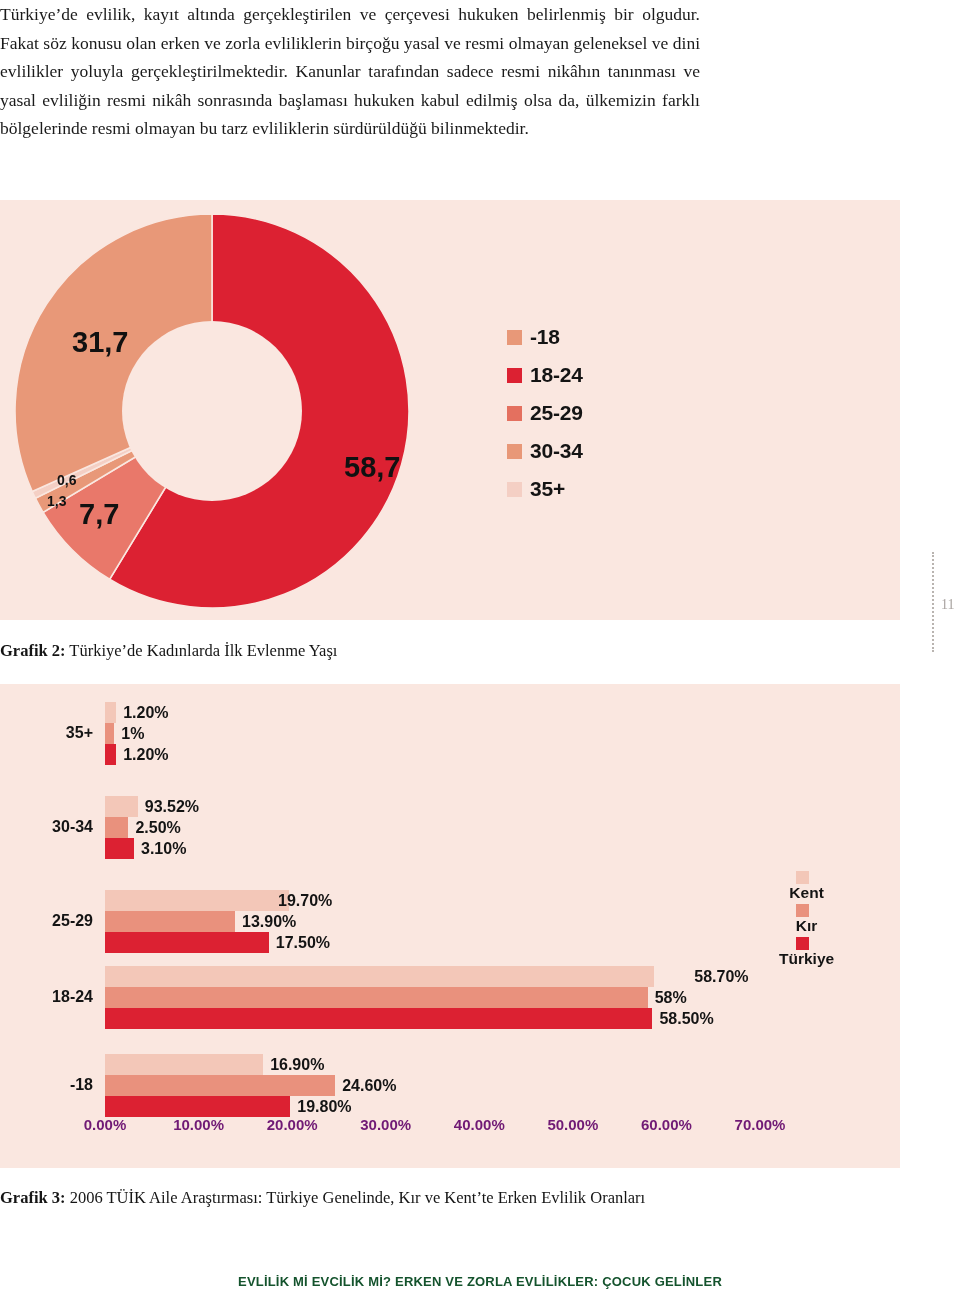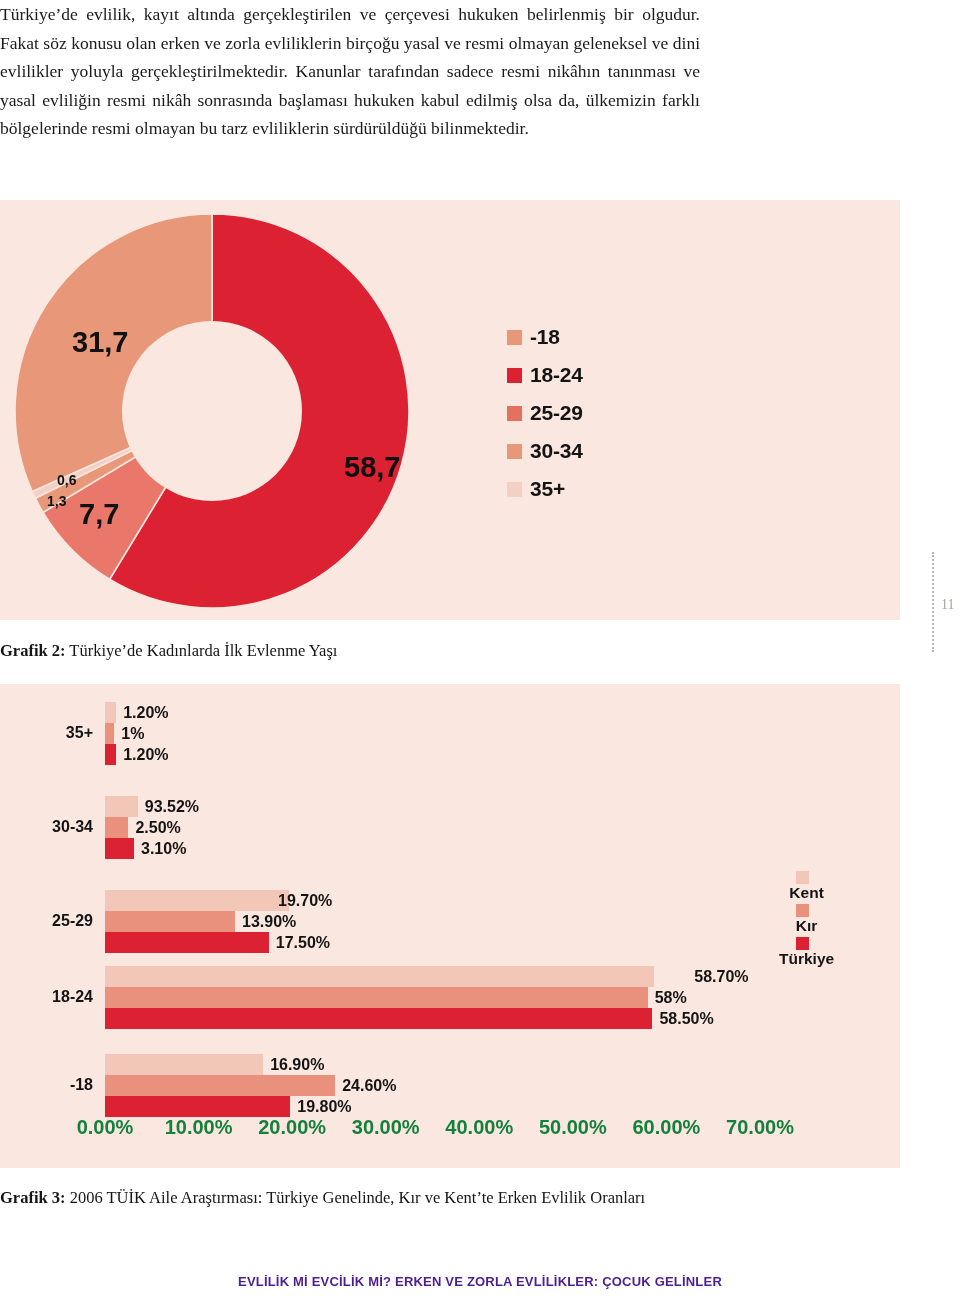--- a/index.html
+++ b/index.html
@@ -136,21 +136,21 @@
 
   .xaxis {
     position: absolute;
     left: 105px; top: 432px;
     width: 655px; height: 24px;
   }
   .xtick {
     position: absolute;
     transform: translateX(-50%);
     font-family: "Liberation Sans", sans-serif;
-    font-size: 20px; font-weight: bold; color: #15803d;
+    font-size: 15px; font-weight: bold; color: #701a75;
     white-space: nowrap;
   }
 
   .bar-legend {
     position: absolute;
     left: 779px; top: 187px;
   }
   .bar-legend .lrow {
     display: flex; align-items: center;
     height: 33px;
@@ -163,21 +163,21 @@
     white-space: nowrap;
   }
 
   
   .footer {
     position: absolute;
     left: 0px; top: 1274px; width: 960px;
     text-align: center;
     font-family: "Liberation Sans", sans-serif;
     font-size: 13px; font-weight: bold;
-    color: #4c1d95;
+    color: #14532d;
     letter-spacing: 0.2px;
   }
 </style>
 </head>
 <body>
 
 <div class="page">
 
   <div class="bodytext">
     <p>Türkiye’de evlilik, kayıt altında gerçekleştirilen ve çerçevesi hukuken belirlenmiş bir olgudur. Fakat söz konusu olan erken ve zorla evliliklerin birçoğu yasal ve resmi olmayan geleneksel ve dini evlilikler yoluyla gerçekleştirilmektedir. Kanunlar tarafından sadece resmi nikâhın tanınması ve yasal evliliğin resmi nikâh sonrasında başlaması hukuken kabul edilmiş olsa da, ülkemizin farklı bölgelerinde resmi olmayan bu tarz evliliklerin sürdürüldüğü bilinmektedir.</p>

